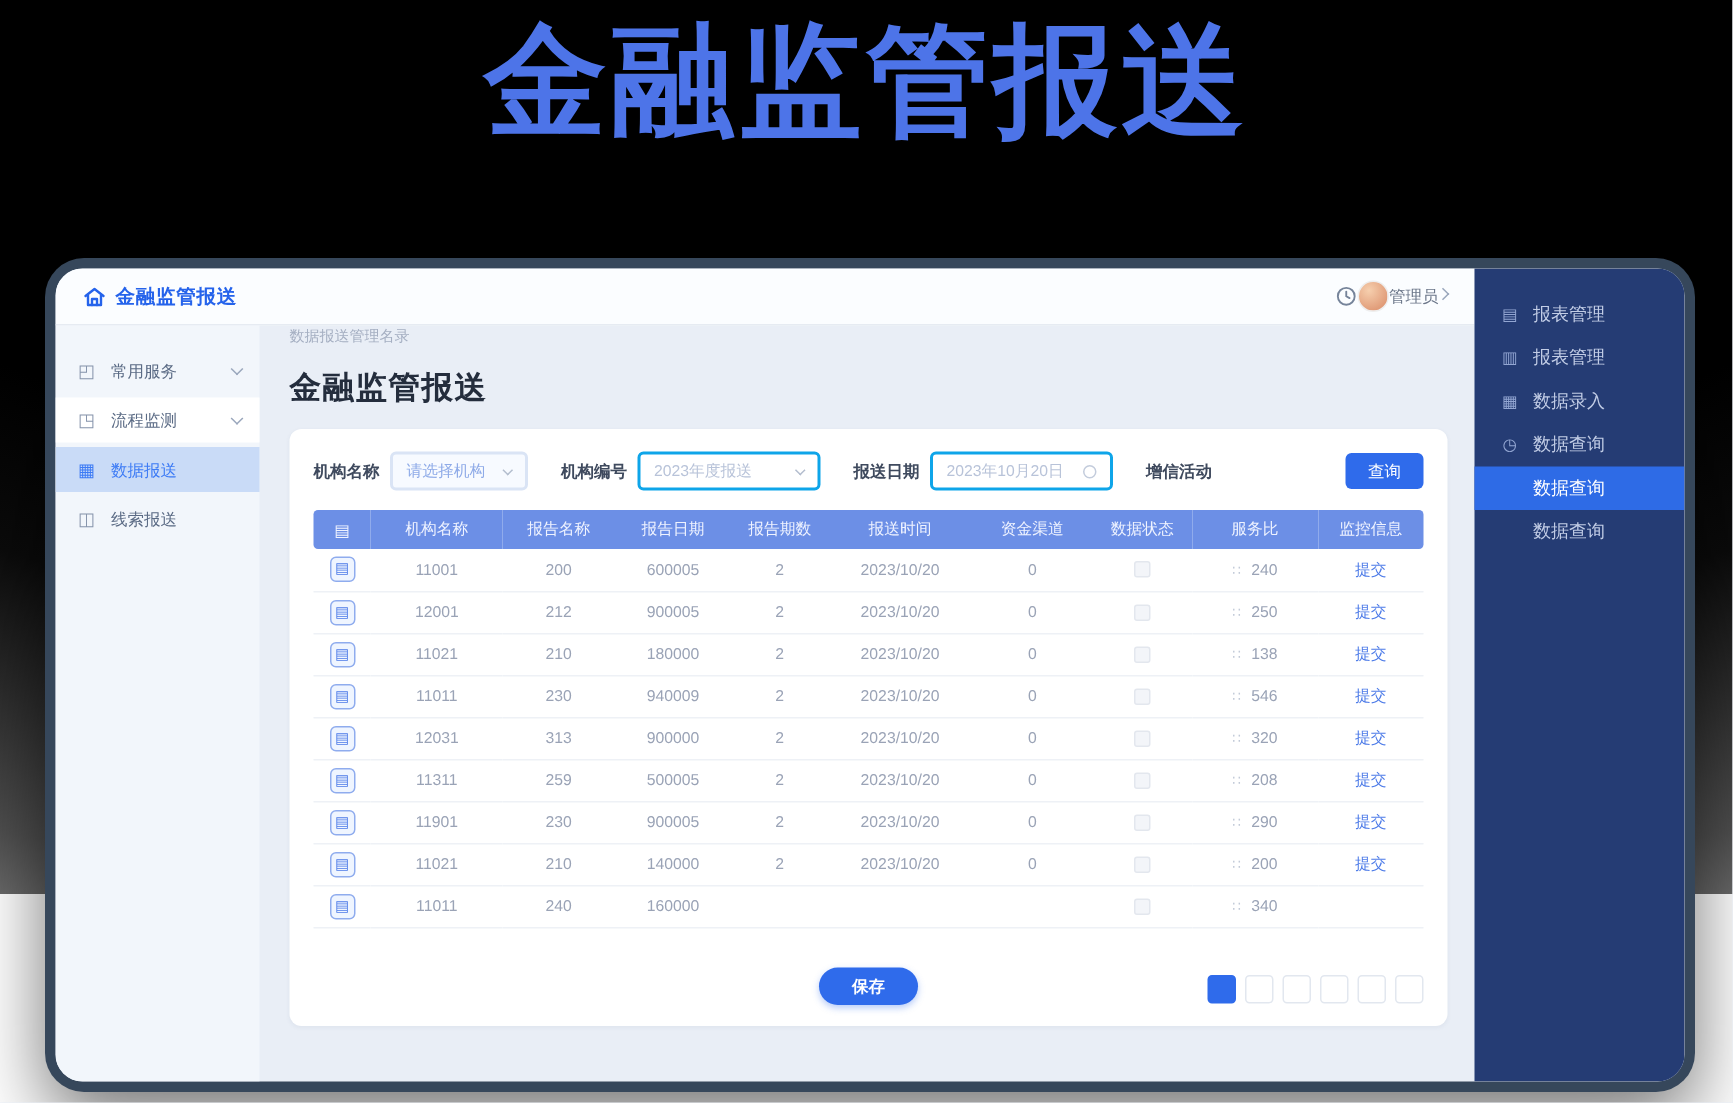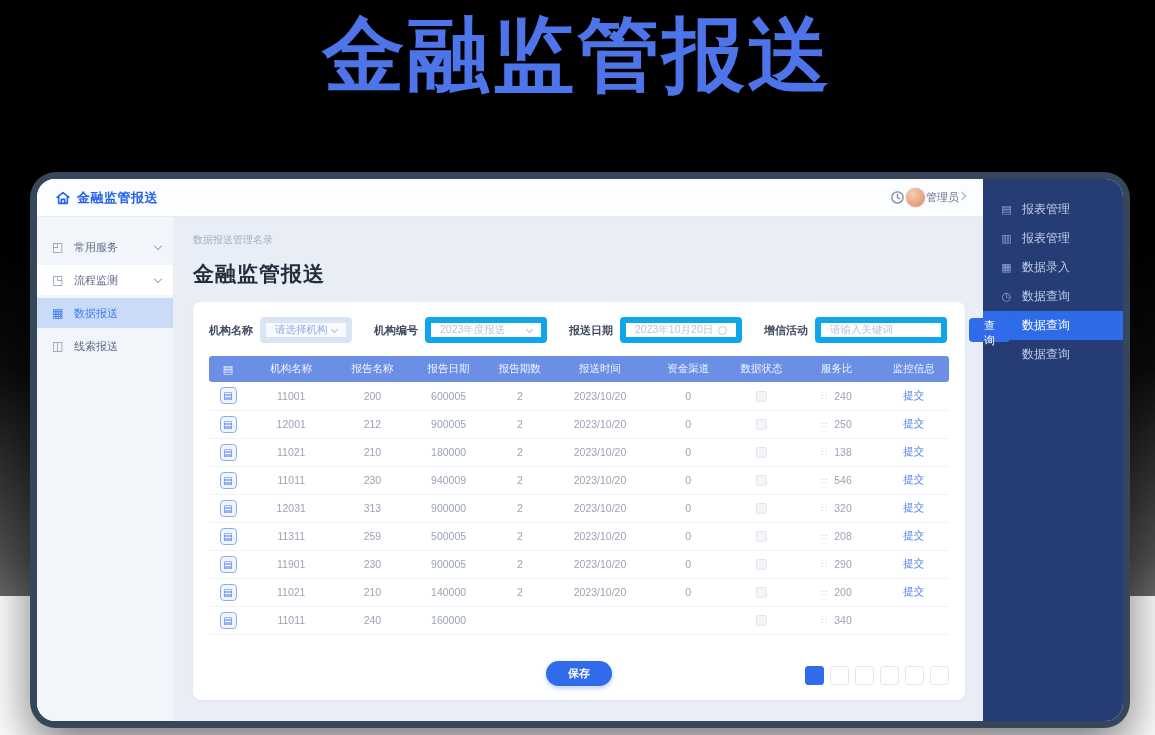--- a/index.html
+++ b/index.html
@@ -39,31 +39,31 @@
   .left-sidebar { width:136px; background:#F2F6FB; padding-top:12px; flex:0 0 auto; }
   .ls-item { height:30px; display:flex; align-items:center; gap:8px;
     padding:0 12px 0 15px; font-size:11px; color:#5b6b85; margin:3px 0; cursor:pointer; }
   .ls-item[data-idx="1"] { background:#fff; }
   .ls-item.active { background:#C9DBF7; color:#3D7BF5; }
   .ls-icon { font-size:12px; color:#8795AC; width:14px; }
   .ls-item.active .ls-icon { color:#3D7BF5; }
   .ls-item .chev { margin-left:auto; }
 
   
-  .main { flex:1; padding:16px 18px 0 20px; position:relative; min-width:0; }
+  .main { flex:1; padding:0 18px 0 20px; position:relative; min-width:0; }
   .breadcrumb { font-size:10px; color:#A5AFC2; }
   .page-title { font-size:21px; font-weight:700; color:#242d3d; margin-top:13px; letter-spacing:1px; }
   .card { margin-top:14px; height:398px; background:#fff; border-radius:8px;
     padding:15px 16px; position:relative; box-shadow:0 1px 3px rgba(40,60,100,.05); }
 
   
   .filters { display:flex; align-items:center; gap:8px; }
   .f-field { display:flex; align-items:center; gap:7px; margin-right:14px; }
   .f-label { font-size:11px; font-weight:600; color:#3f4a5e; white-space:nowrap; }
-  .f-box { height:26px; border:6px solid #0ea5e9; border-radius:4px; background:#fff;
+  .f-box { height:26px; border:2px solid #0ea5e9; border-radius:4px; background:#fff;
     display:flex; align-items:center; padding:0 9px; font-size:10.5px; color:#B8C3D9; position:relative; }
   .f-field[data-idx="0"] .f-box { width:92px; background:#F7FAFF; border-color:#DAE4F5; }
   .f-field[data-idx="0"] .ph { color:#8FABE8; }
   .f-field[data-idx="1"] .f-box { width:122px; }
   .f-field[data-idx="2"] .f-box { width:122px; }
   .f-field[data-idx="3"] .f-box { width:132px; }
   .f-box .sfx { margin-left:auto; }
   .f-select .sfx { width:5px; height:5px; border-right:1.3px solid #B3BDCE; border-bottom:1.3px solid #B3BDCE; transform:rotate(45deg); margin-top:-2px; }
   .f-date .sfx { width:9px; height:9px; border:1.2px solid #C3CCDC; border-radius:50%; }
   .search-btn { margin-left:auto; background:#2F6BEB; color:#fff; font-size:11px;
@@ -187,24 +187,20 @@
                         <span class="sfx"></span>
                       </span>
                     </span><span class="f-field f-date" data-idx="2">
                       <span class="f-label">报送日期</span>
                       <span class="f-box">
                         <span class="ph">2023年10月20日</span>
                         <span class="sfx"></span>
                       </span>
                     </span><span class="f-field f-text" data-idx="3">
                       <span class="f-label">增信活动</span>
-                      <span class="f-box">
-                        <span class="ph">请输入关键词</span>
-                        <span class="sfx"></span>
-                      </span>
                     </span></span>
                 <button class="search-btn">查询</button>
               </div>
 
               <table class="data-table">
                 <colgroup>
                   <col style="width:38px">
                     <col style="width:88px">
                     <col style="width:74px">
                   <col style="width:78px">

